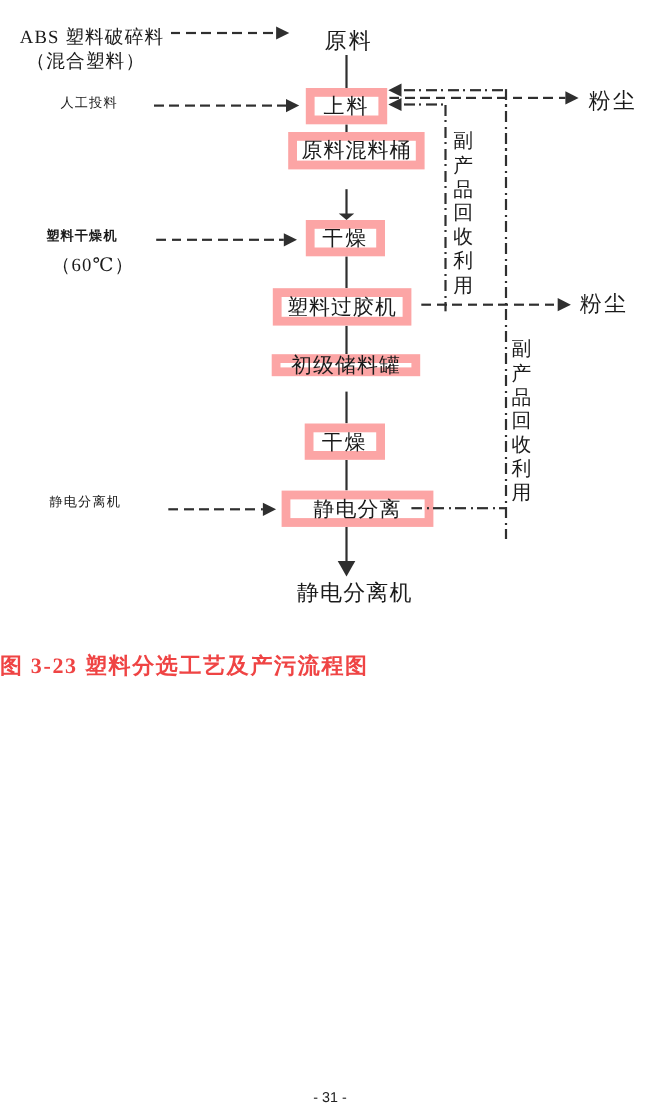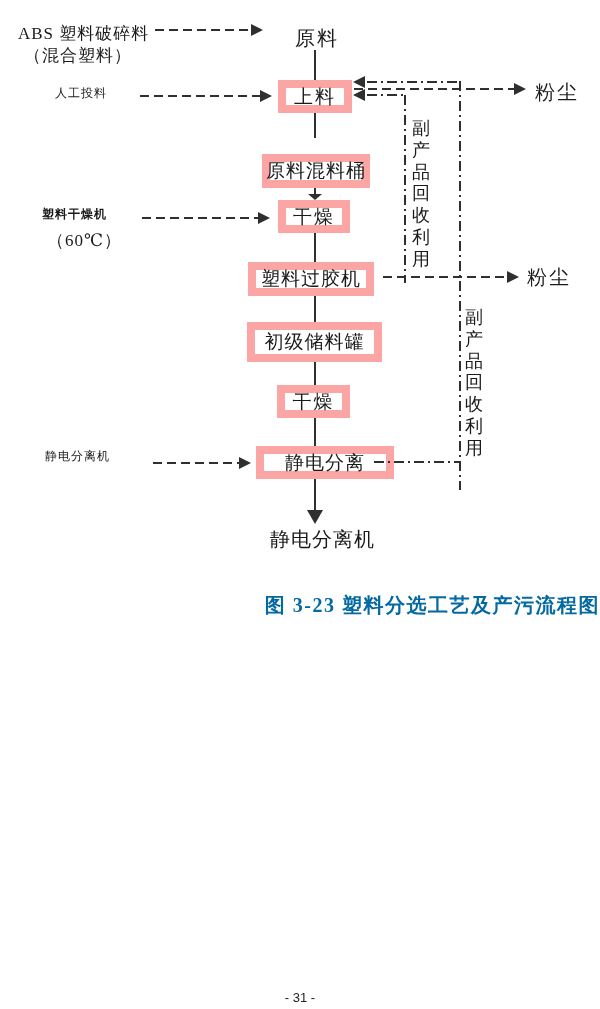--- a/index.html
+++ b/index.html
@@ -52,22 +52,22 @@
   .arr-d-sm{position:absolute;width:0;height:0;
     border-left:7px solid transparent;border-right:7px solid transparent;
     border-top:6px solid #2f2f2f;}
   .vtext{
     position:absolute;width:20px;
     font-size:18px;line-height:21.8px;color:#1a1a1a;
     word-break:break-all;text-align:center;letter-spacing:0;
   }
   .caption{
     position:absolute;left:0;width:600px;top:592px;
-    text-align:right;font-size:20px;font-weight:bold;
-    letter-spacing:1.5px;color:#0369a1;
+    text-align:left;font-size:20px;font-weight:bold;
+    letter-spacing:1.5px;color:#ef4444;
   }
   .footer{
     position:absolute;left:0;width:600px;top:990px;
     text-align:center;font-size:13px;color:#222;
     font-family:"Liberation Sans","DejaVu Sans",sans-serif;
   }
 </style>
 </head>
 <body>
 
@@ -99,24 +99,24 @@
   <div class="vline" style="left:314px;top:172px;height:23px;"></div>
   <div class="arr-d-sm" style="left:308px;top:194px;"></div>
   <div class="vline" style="left:314px;top:233px;height:29px;"></div>
   <div class="vline" style="left:314px;top:296px;height:26px;"></div>
   <div class="vline" style="left:314px;top:356px;height:29px;"></div>
   <div class="vline" style="left:314px;top:418px;height:28px;"></div>
   <div class="vline" style="left:314px;top:479px;height:33px;"></div>
   <div class="arr-d" style="left:307px;top:510px;"></div>
 
   <div class="box" style="left:278px;top:80px;width:74px;height:33px;">上料</div>
-  <div class="box" style="left:262px;top:154px;width:108px;height:34px;letter-spacing:1px;">原料混料桶</div>
+  <div class="box" style="left:262px;top:120px;width:124px;height:34px;letter-spacing:1px;">原料混料桶</div>
   <div class="box" style="left:278px;top:200px;width:72px;height:33px;">干燥</div>
   <div class="box" style="left:248px;top:262px;width:126px;height:34px;letter-spacing:1px;">塑料过胶机</div>
-  <div class="box" style="left:247px;top:322px;width:135px;height:40px;letter-spacing:1px;">初级储料罐</div>
+  <div class="box" style="left:247px;top:322px;width:135px;height:20px;letter-spacing:1px;">初级储料罐</div>
   <div class="box" style="left:277px;top:385px;width:73px;height:33px;">干燥</div>
   <div class="box" style="left:256px;top:446px;width:138px;height:33px;letter-spacing:1px;">静电分离</div>
 
   <div class="lbl" style="left:270px;top:528px;font-size:20px;">静电分离机</div>
 
   <div class="hdash" style="left:354px;top:88px;width:160px;"></div>
   <div class="arr-r" style="left:514px;top:83px;"></div>
   <div class="lbl" style="left:535px;top:81px;font-size:20px;letter-spacing:2px;">粉尘</div>
 
   <div class="hdash" style="left:383px;top:276px;width:124px;"></div>

